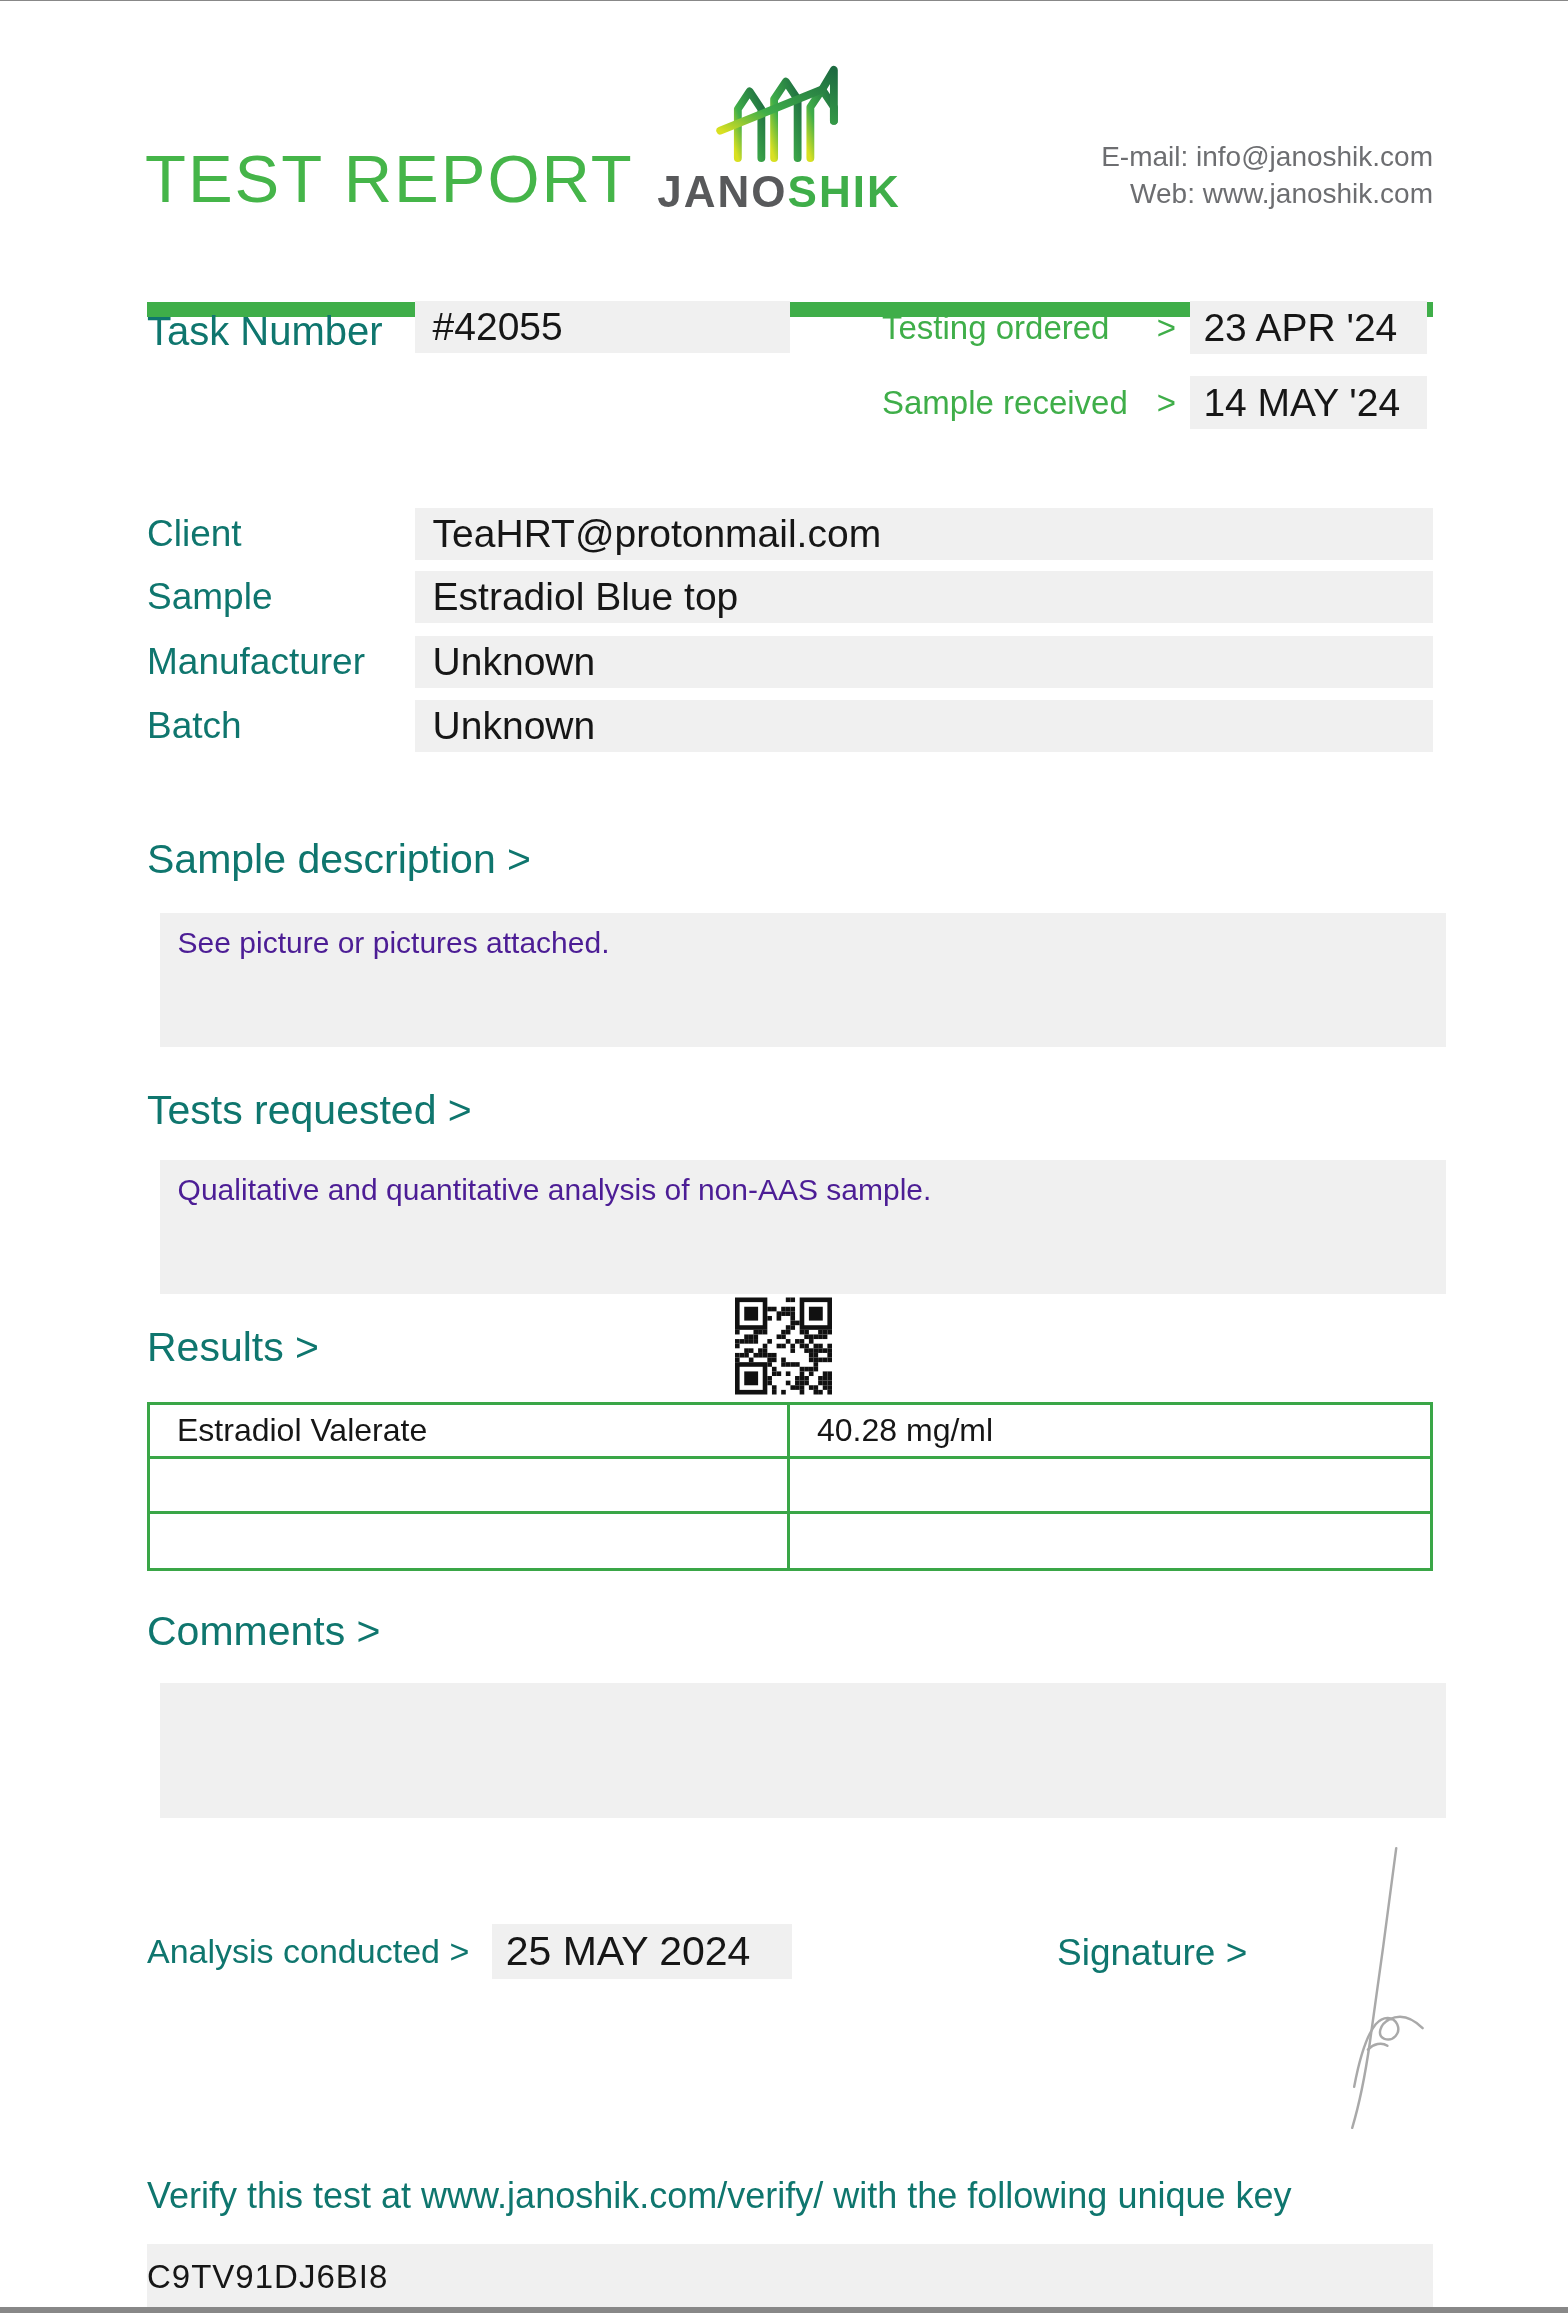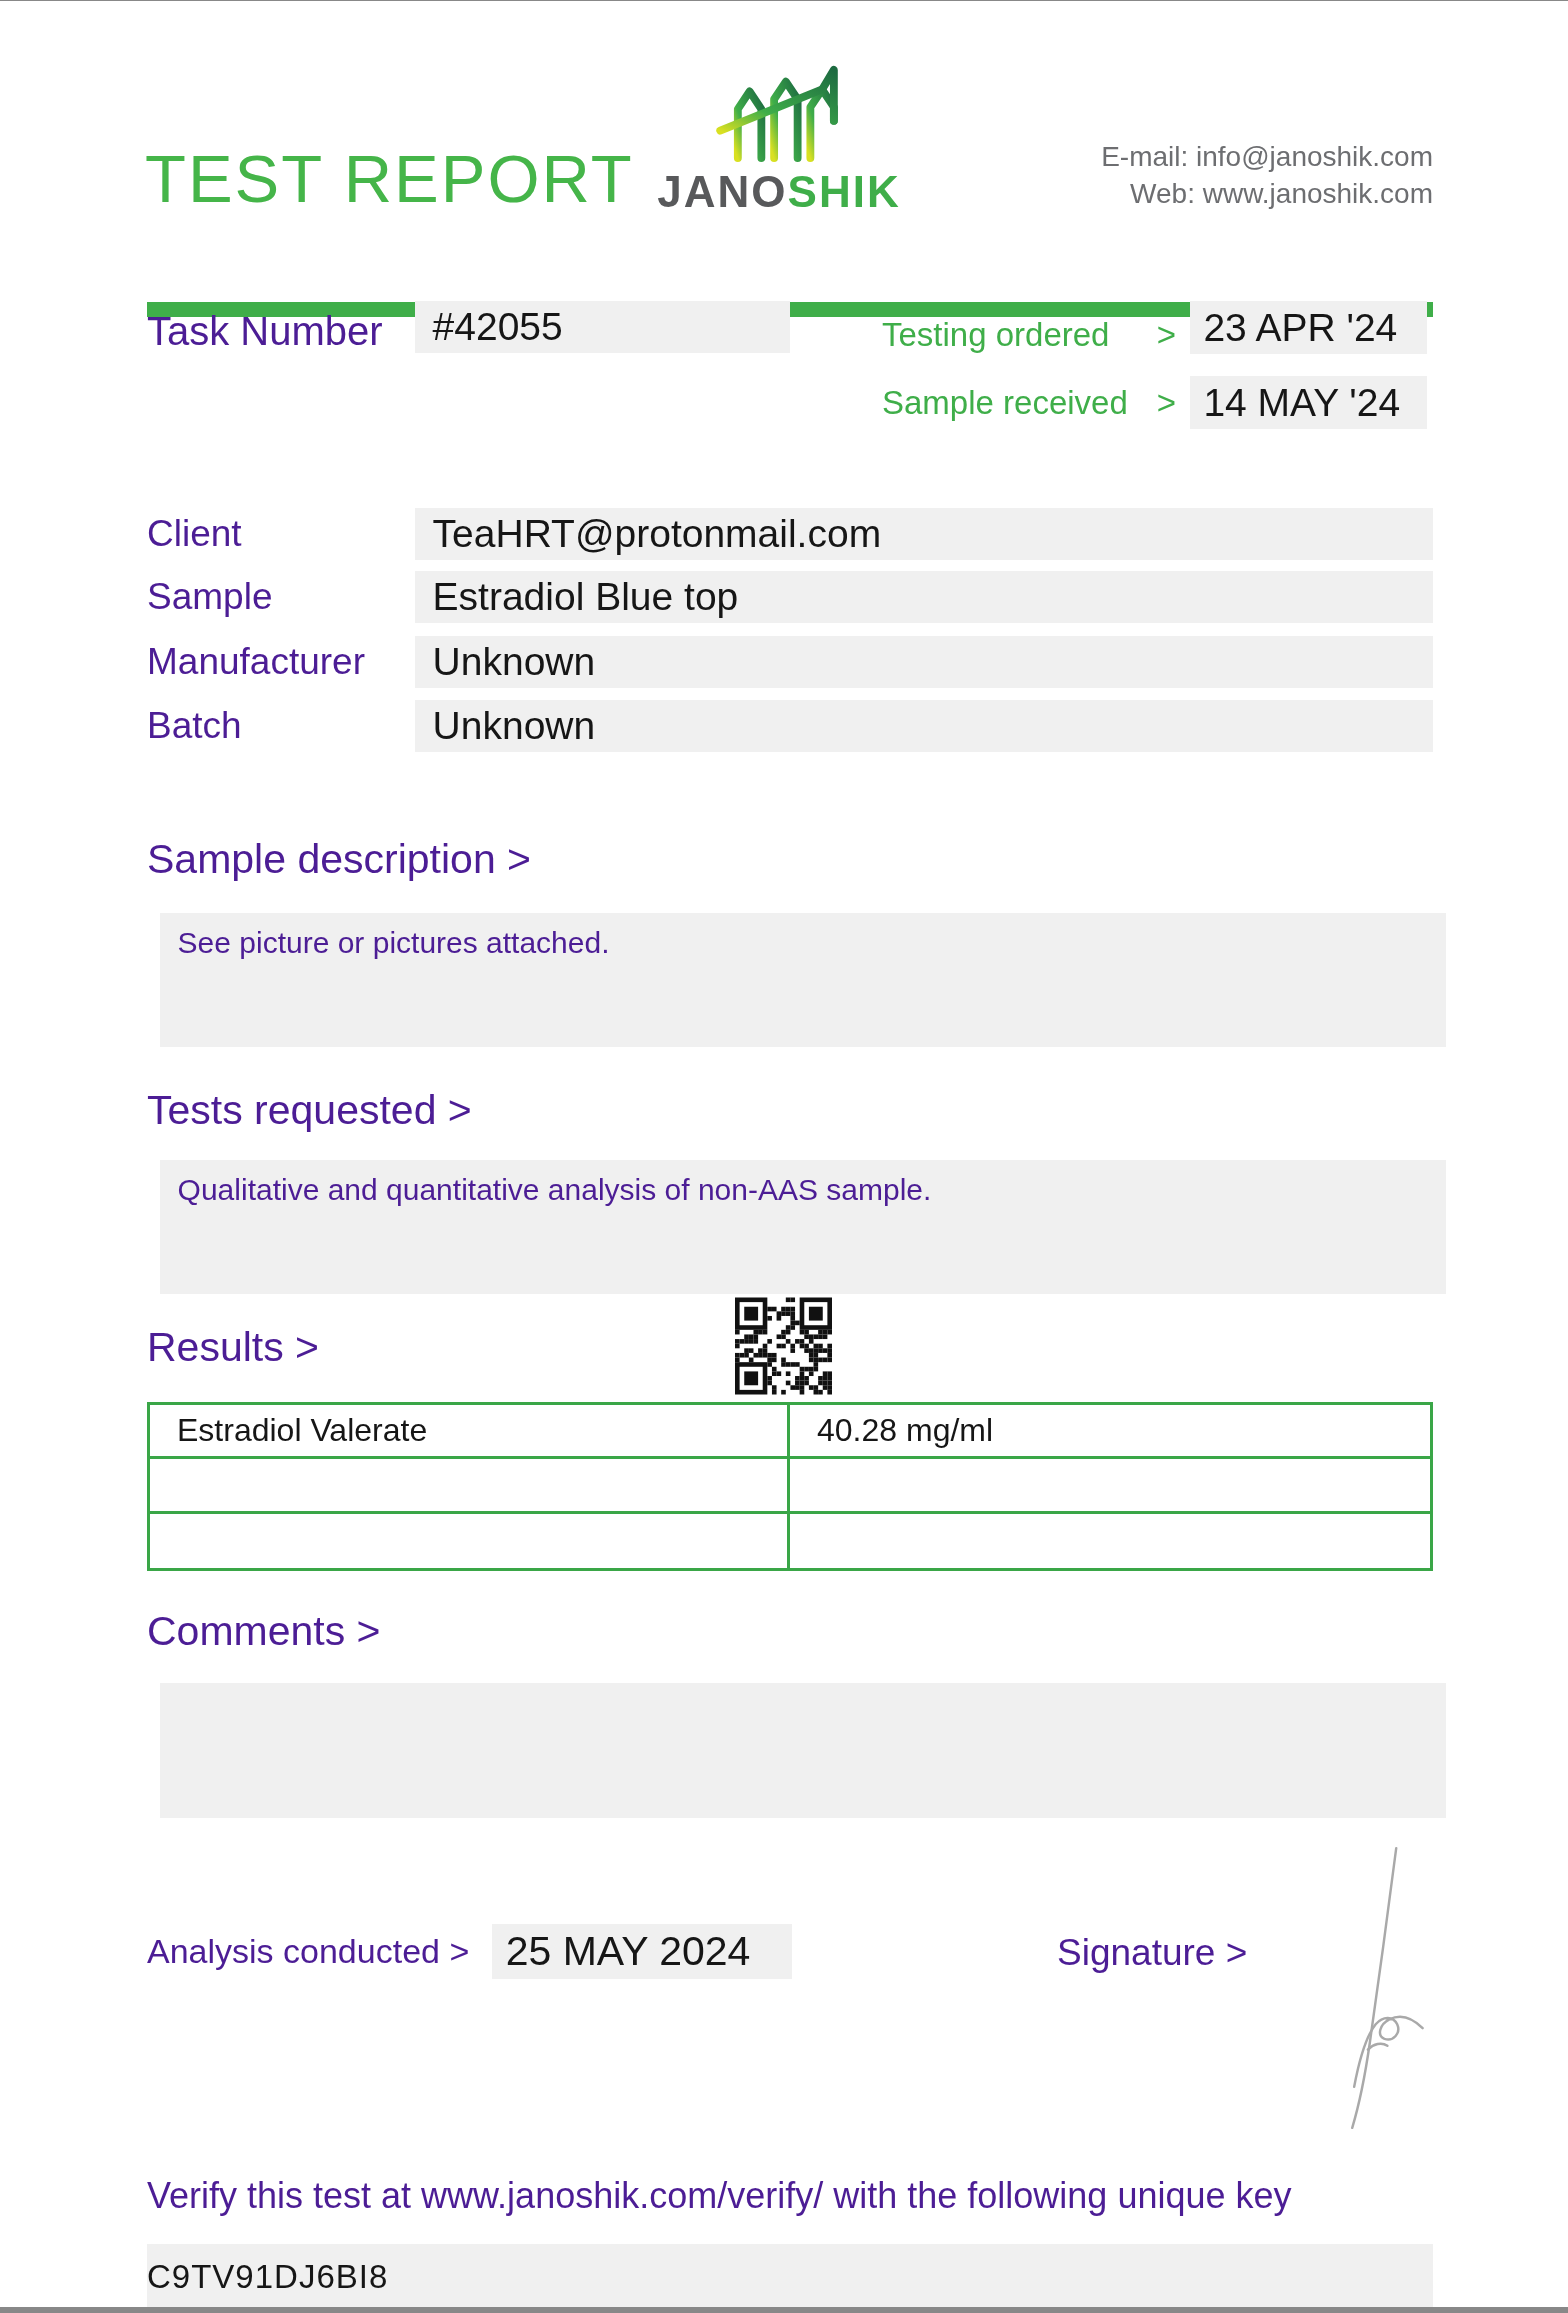--- a/index.html
+++ b/index.html
@@ -22,30 +22,30 @@
   .logo-icon-svg{display:block;margin:0 auto;}
   .logo-text{font-size:44px;font-weight:bold;letter-spacing:2px;margin-top:2px;}
   .logo-jano{color:#58595b;}
   .logo-shik{color:#3fae49;}
   .contact{
     right:135px;top:137px;text-align:right;
     color:#6d6e71;font-size:28px;line-height:37px;
   }
   .rule{left:147px;top:301px;width:1286px;height:14.7px;background:#3fae49;}
   
-  .green-label{color:#4c1d95;}
+  .green-label{color:#0f766e;}
   .gray-box{background:#f0f0f0;}
   .dark{color:#161616;}
   
   .task-label{left:147px;top:308px;font-size:40px;}
   .task-box{left:415px;top:300px;width:375px;height:52px;line-height:52px;
     font-size:39px;padding-left:17.6px;box-sizing:border-box;}
   
   .date-row{left:882px;height:53px;display:flex;align-items:center;}
-  .date-row-1{top:300px;align-items:flex-end;}
+  .date-row-1{top:300px;}
   .date-row-2{top:375px;}
   .date-label{width:294px;display:flex;justify-content:space-between;
     font-size:33px;color:#3fae49;}
   .date-box{margin-left:13.7px;width:237px;height:53px;line-height:53px;
     font-size:39px;padding-left:13.7px;box-sizing:border-box;}
   
   .info-label{left:147px;font-size:37px;}
   .info-box{left:415px;width:1018px;height:52px;line-height:52px;
     font-size:39px;padding-left:17.6px;box-sizing:border-box;}
   

